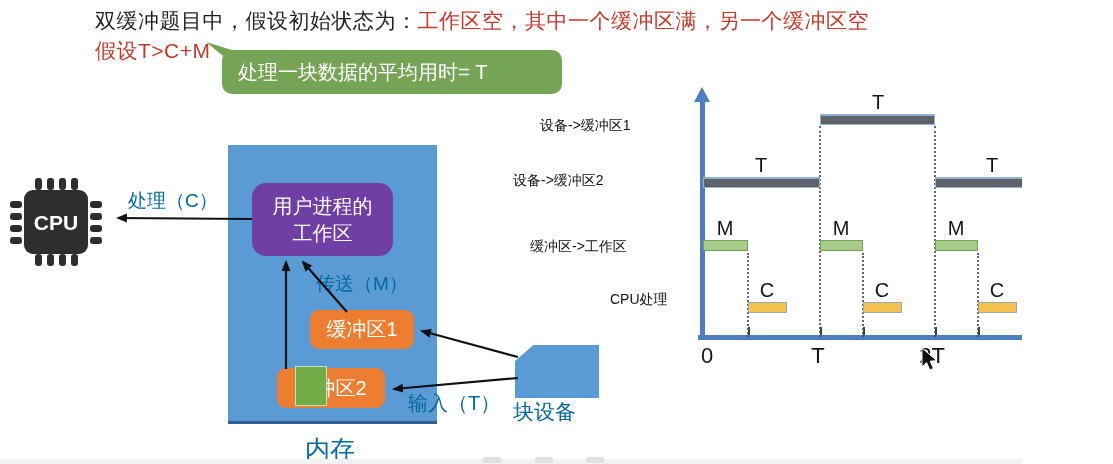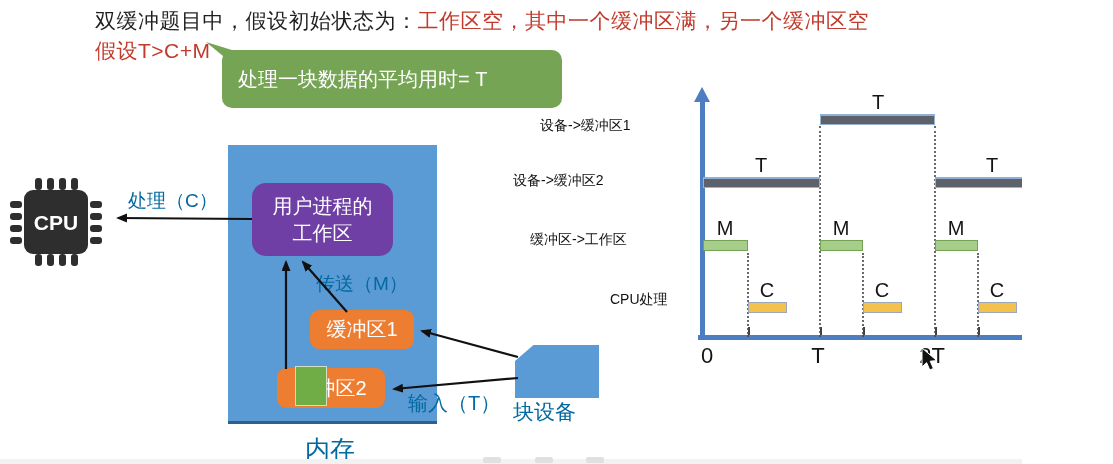--- a/index.html
+++ b/index.html
@@ -5,21 +5,21 @@
   html,body{margin:0;padding:0;background:#fff;}
   #canvas{
     position:relative;width:1022px;height:464px;background:#ffffff;overflow:hidden;
     font-family:"Liberation Sans","DejaVu Sans",sans-serif;color:#1f1f1f;
   }
   .abs{position:absolute;}
   .hdr{font-size:21px;letter-spacing:.5px;white-space:nowrap;}
   .red{color:#c23a2b;}
   .callout{
     background:#76a455;color:#fff;border-radius:10px;font-size:20px;
-    display:flex;align-items:center;padding:12px 16px;height:34px;white-space:nowrap;
+    display:flex;align-items:center;padding:5px 16px;height:34px;white-space:nowrap;
   }
   .cpu-arrow-label,.plain-label{font-size:19px;color:#0369a1;white-space:nowrap;}
   .memory-box{background:#5b9bd5;border-bottom:3px solid #2e5f8f;}
   .workspace{
     background:#6f3fa5;border-radius:14px;color:#fff;font-size:20px;line-height:1.35;
     display:flex;flex-direction:column;align-items:center;justify-content:center;text-align:left;
   }
   .buffer{
     background:#ed7d31;border-radius:9px;color:#fff;font-size:20px;
     display:flex;align-items:center;justify-content:center;white-space:nowrap;
@@ -103,21 +103,21 @@
 
   <div class="abs plain-label" style="left:305px;top:433px;font-size:25px;">内存</div>
 
   <div class="abs block-device" style="left:515px;top:345px;width:84px;height:53px;"></div>
   <div class="abs plain-label" style="left:513px;top:398px;font-size:21px;">块设备</div>
 
   <div class="abs plain-label" style="left:408px;top:390px;font-size:20px;">输入（T）</div>
 
   <div class="abs row-label" style="left:540px;top:117px;width:153px;">设备-&gt;缓冲区1</div>
   <div class="abs row-label" style="left:513px;top:172px;width:153px;">设备-&gt;缓冲区2</div>
-  <div class="abs row-label" style="left:530px;top:231px;width:163px;">缓冲区-&gt;工作区</div>
+  <div class="abs row-label" style="left:530px;top:238px;width:163px;">缓冲区-&gt;工作区</div>
   <div class="abs row-label" style="left:610px;top:291px;width:83px;">CPU处理</div>
 
   <div class="abs axis" style="left:700px;top:101px;width:5px;height:239px;"></div>
   <div class="abs y-arrowhead" style="left:694px;top:87px;"></div>
   <div class="abs axis" style="left:698px;top:335px;width:392px;height:5px;"></div>
   <div class="abs x-arrowhead" style="left:1088px;top:329px;"></div>
 
   <div class="abs tick" style="left:748px;top:327px;"></div>
   <div class="abs tick" style="left:820px;top:327px;"></div>
   <div class="abs tick" style="left:863px;top:327px;"></div>

